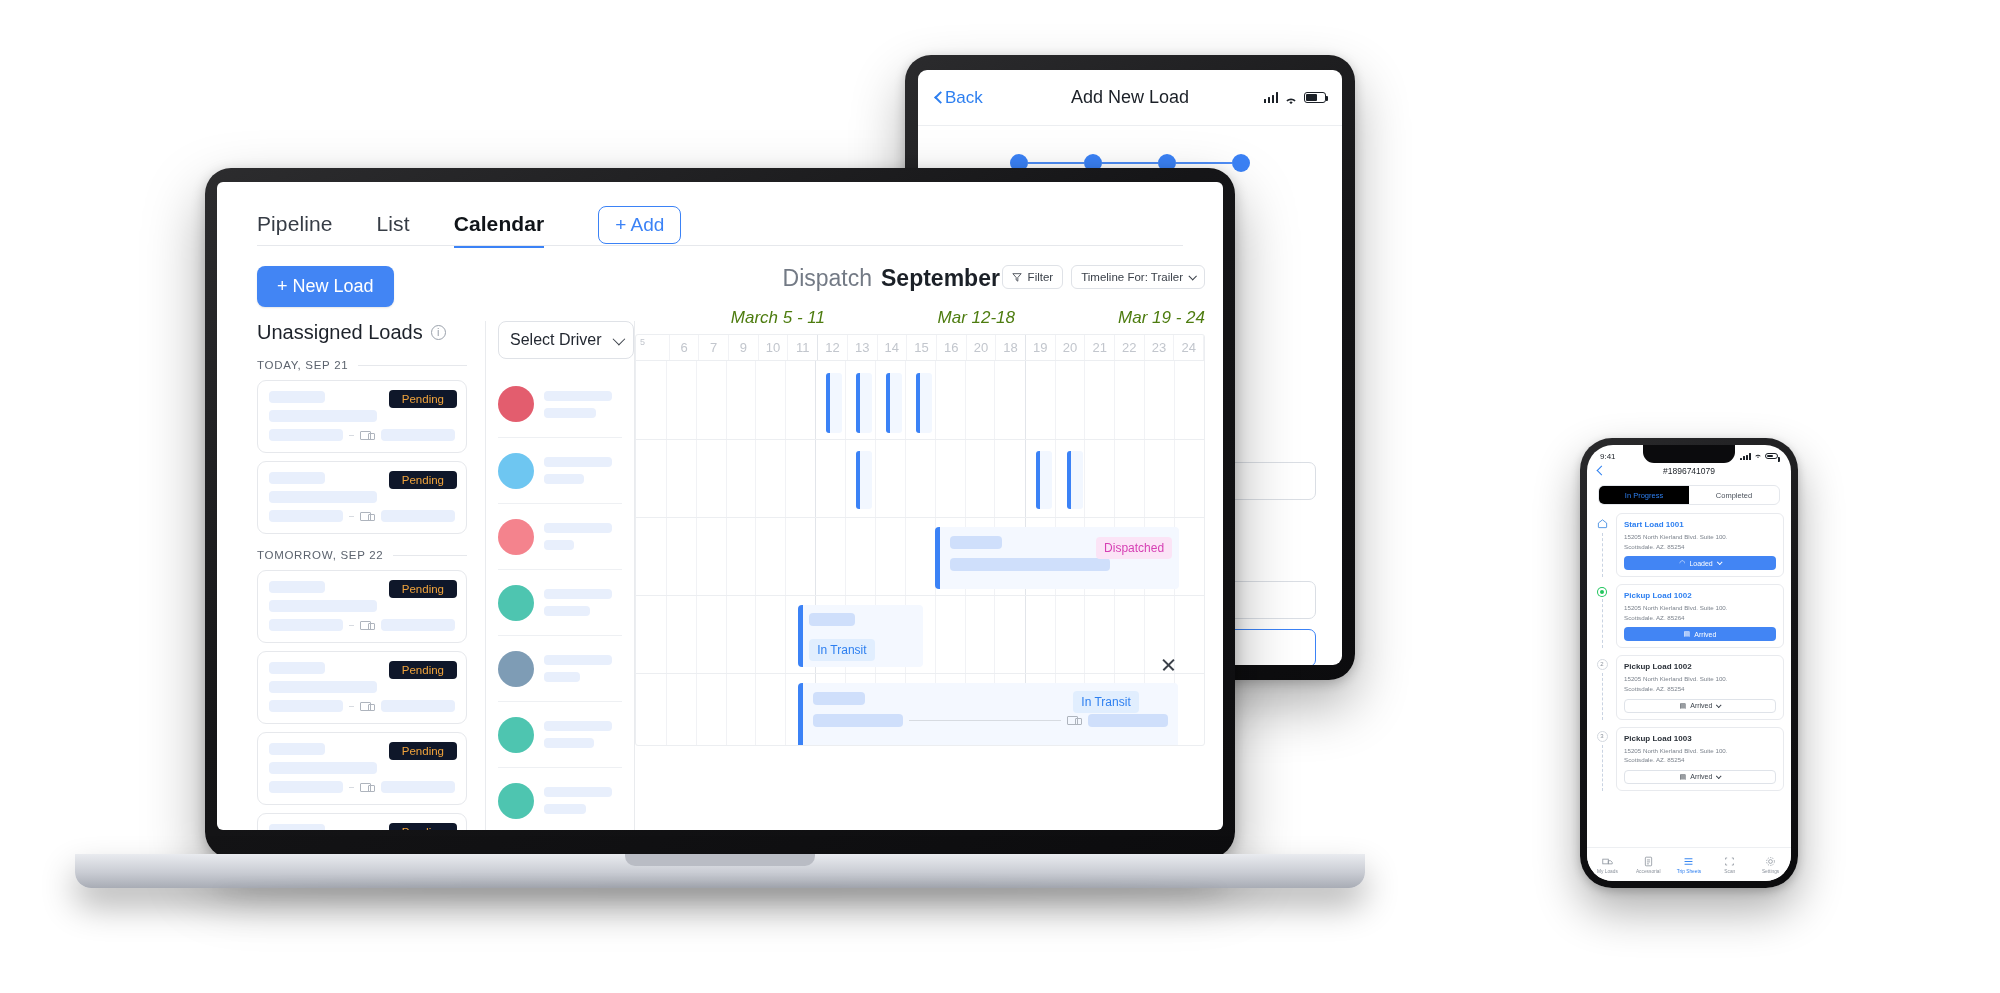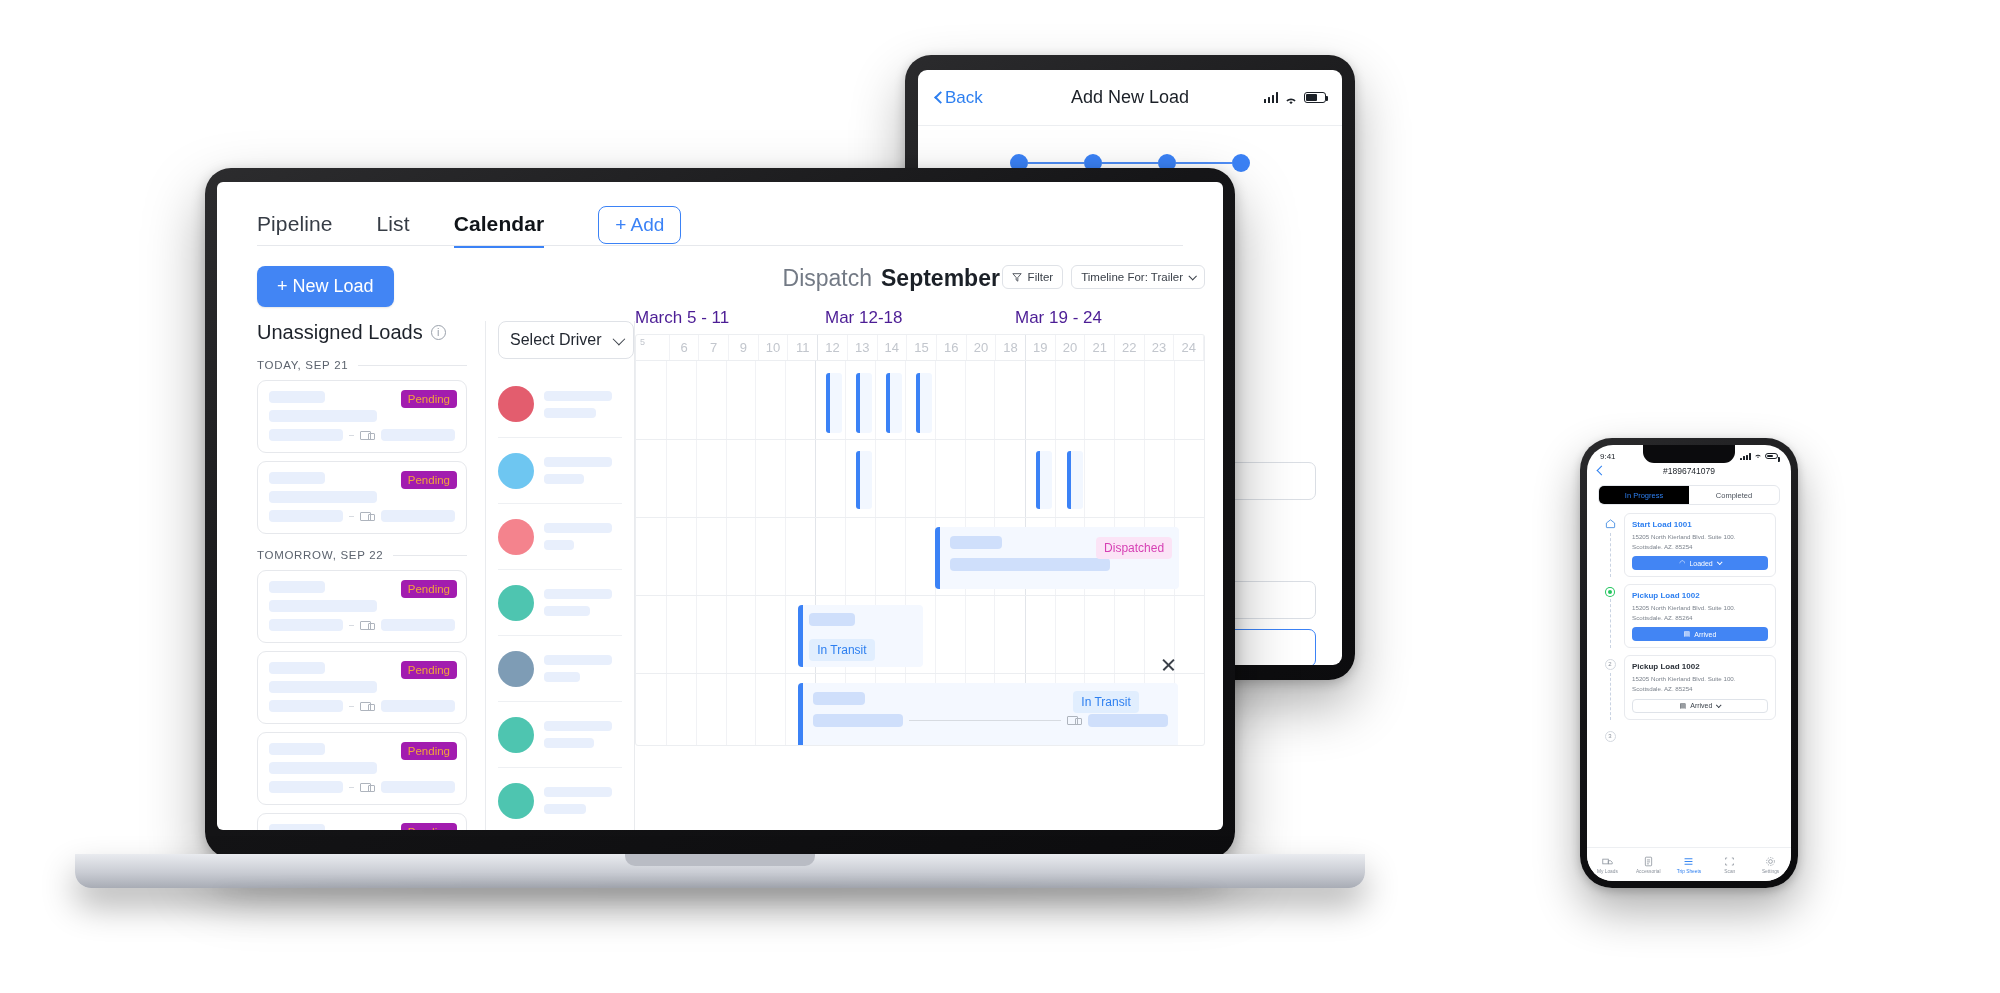--- a/index.html
+++ b/index.html
@@ -73,22 +73,22 @@
   .sk.md { width: 108px; margin-top: 7px; }
   .sk.row { width: 74px; }
   .sk.row2 { width: 74px; }
   .card-row3 { display: flex; align-items: center; gap: 6px; margin-top: 7px; }
   .dashline { flex: 1; height: 1px; background: #d7dbe1; position: relative; }
   .truck-ic { width: 15px; height: 11px; position: relative; flex: none; }
   .truck-ic::before { content:""; position:absolute; left:0; top:1px; width:9px; height:7px;
                       border:1.2px solid #aeb4bd; border-radius:1px; }
   .truck-ic::after { content:""; position:absolute; right:0; top:3px; width:5px; height:5px;
                      border:1.2px solid #aeb4bd; border-radius:1px; }
-  .badge-pending { position: absolute; right: 9px; top: 9px; background: #a21caf; color: #f0a33c;
-                   font-size: 11.5px; border-radius: 4px; padding: 3px 7px; white-space: nowrap; }
+  .badge-pending { position: absolute; right: 9px; top: 9px; background: #0f172a; color: #f0a33c;
+                   font-size: 11.5px; border-radius: 4px; padding: 3px 13px; white-space: nowrap; }
 
   
   .drivers { width: 150px; border-left: 1px solid #e9ebee; border-right: 1px solid #e9ebee;
              padding: 0 12px; margin-left: 10px; }
   .select-driver { border: 1px solid #dfe2e7; border-radius: 8px; height: 38px; width: 136px;
                    display: flex; align-items: center; justify-content: space-between;
                    padding: 0 11px; font-size: 16px; color: #232831; cursor: pointer;
                    background: #fff; margin-bottom: 12px; white-space: nowrap; }
   .chev { width: 9px; height: 9px; border-right: 1.7px solid #3c424b; border-bottom: 1.7px solid #3c424b;
           transform: rotate(45deg) translateY(-2px); flex: none; }
@@ -103,21 +103,21 @@
   .cal { flex: 1; padding-right: 18px; position: relative; }
   .cal-title { text-align: center; font-size: 23px; color: #2b3038; margin-top: -56px; }
   .cal-title .dim { color: #737a85; font-weight: 400; }
   .cal-title .strong { color: #1b2027; font-weight: 700; margin-left: 9px; }
   .cal-ctrls { position: absolute; right: 18px; top: -56px; display: flex; gap: 8px; }
   .pill { border: 1px solid #dfe2e7; border-radius: 6px; height: 24px; display: flex;
           align-items: center; gap: 6px; padding: 0 9px; font-size: 11.5px; color: #3b414a;
           background: #fff; cursor: pointer; white-space: nowrap; }
   .funnel { width: 10px; height: 10px; flex: none; }
   .week-hdr { display: flex; margin-top: 16px; }
-  .week-hdr > div { flex: 1; text-align: left; font-size: 17px; color: #4c1d95; }
+  .week-hdr > div { flex: 1; text-align: right; font-size: 17px; color: #4d7c0f; font-style: italic; }
   .grid-wrap { margin-top: 6px; border: 1px solid #eceef1; border-radius: 3px; overflow: hidden;
                position: relative; height: 412px; background: #fff; }
   .day-hdr { display: flex; height: 26px; border-bottom: 1px solid #eceef1; }
   .day-cell { flex: 1; border-right: 1px solid #f1f2f5; display: flex; align-items: center;
               justify-content: center; font-size: 13px; color: #c2c6cd; }
   .day-cell.first { font-size: 9px; align-items: flex-start; justify-content: flex-start;
                     padding: 2px 0 0 4px; }
   .day-cell.wk { border-right: 1px solid #e2e5ea; }
   .grid-rows { position: absolute; left: 0; right: 0; top: 26px; bottom: 0; }
   .grid-vline { position: absolute; top: 0; bottom: 0; width: 1px; background: #f1f2f5; }
@@ -193,21 +193,21 @@
   .ph-hdr { display: flex; align-items: center; padding: 4px 11px 7px 11px; position: relative; }
   .ph-back { width: 7px; height: 7px; border-left: 1.6px solid #2d7ff0;
              border-bottom: 1.6px solid #2d7ff0; transform: rotate(45deg); cursor: pointer; }
   .ph-title { position: absolute; left: 50%; transform: translateX(-50%); font-size: 8.5px;
               color: #1b2027; font-weight: 500; white-space: nowrap; }
   .ph-seg { display: flex; margin: 4px 11px 8px 11px; border: 1px solid #e4e7ec;
             border-radius: 6px; overflow: hidden; height: 20px; }
   .ph-seg div { flex: 1; display: flex; align-items: center; justify-content: center;
                 font-size: 7.5px; color: #4b525c; cursor: pointer; }
   .ph-seg div.on { background: #000000; color: #2d7ff0; }
-  .ph-list { padding: 0 15px; position: relative; }
+  .ph-list { padding: 0 7px; position: relative; }
   .ph-item { display: flex; gap: 6px; margin-bottom: 7px; }
   .ph-rail { width: 16px; flex: none; display: flex; flex-direction: column; align-items: center;
              padding-top: 4px; }
   .rail-ic { width: 13px; height: 13px; border-radius: 50%; display: flex; align-items: center;
              justify-content: center; font-size: 7px; color: #4a90e2; flex: none; }
   .rail-num { width: 11px; height: 11px; border: 1px solid #d4d9e0; border-radius: 50%;
               font-size: 6px; line-height: 9px; text-align: center; color: #8c939d; flex: none; }
   .rail-dot { width: 8px; height: 8px; border-radius: 50%; background: #22c55e;
               border: 2px solid #fff; box-shadow: 0 0 0 1px #22c55e; flex: none; }
   .rail-line { flex: 1; width: 1px; border-left: 1px dashed #c9d3e2; margin-top: 3px; }
@@ -661,20 +661,30 @@
               <span style="width:4px;height:4px;border-right:1px solid #3b424b;border-bottom:1px solid #3b424b;transform:rotate(45deg) translateY(-1px)"></span>
             </div>
           </div>
         </div>
 
         <div class="ph-item">
           <div class="ph-rail">
             <span class="rail-num">3</span>
             <span class="rail-line"></span>
           </div>
+          <div class="ph-card">
+            <h4 style="color:#2b3139">Pickup Load 1003</h4>
+            <p>15205 North Kierland Blvd. Suite 100.</p>
+            <p>Scottsdale. AZ. 85254</p>
+            <div class="ph-btn ghost">
+              <span>▤</span>
+              <span>Arrived</span>
+              <span style="width:4px;height:4px;border-right:1px solid #3b424b;border-bottom:1px solid #3b424b;transform:rotate(45deg) translateY(-1px)"></span>
+            </div>
+          </div>
         </div>
 
       </div>
 
       <div class="ph-tabbar">
         <div>
           <svg class="tb-ic" viewBox="0 0 14 14">
               <rect x="1" y="4" width="7" height="6" fill="none" stroke="#8b929c" stroke-width="1"></rect>
               <path d="M8 6h3l2 2v2H8z" fill="none" stroke="#8b929c" stroke-width="1"></path>
             </svg>

